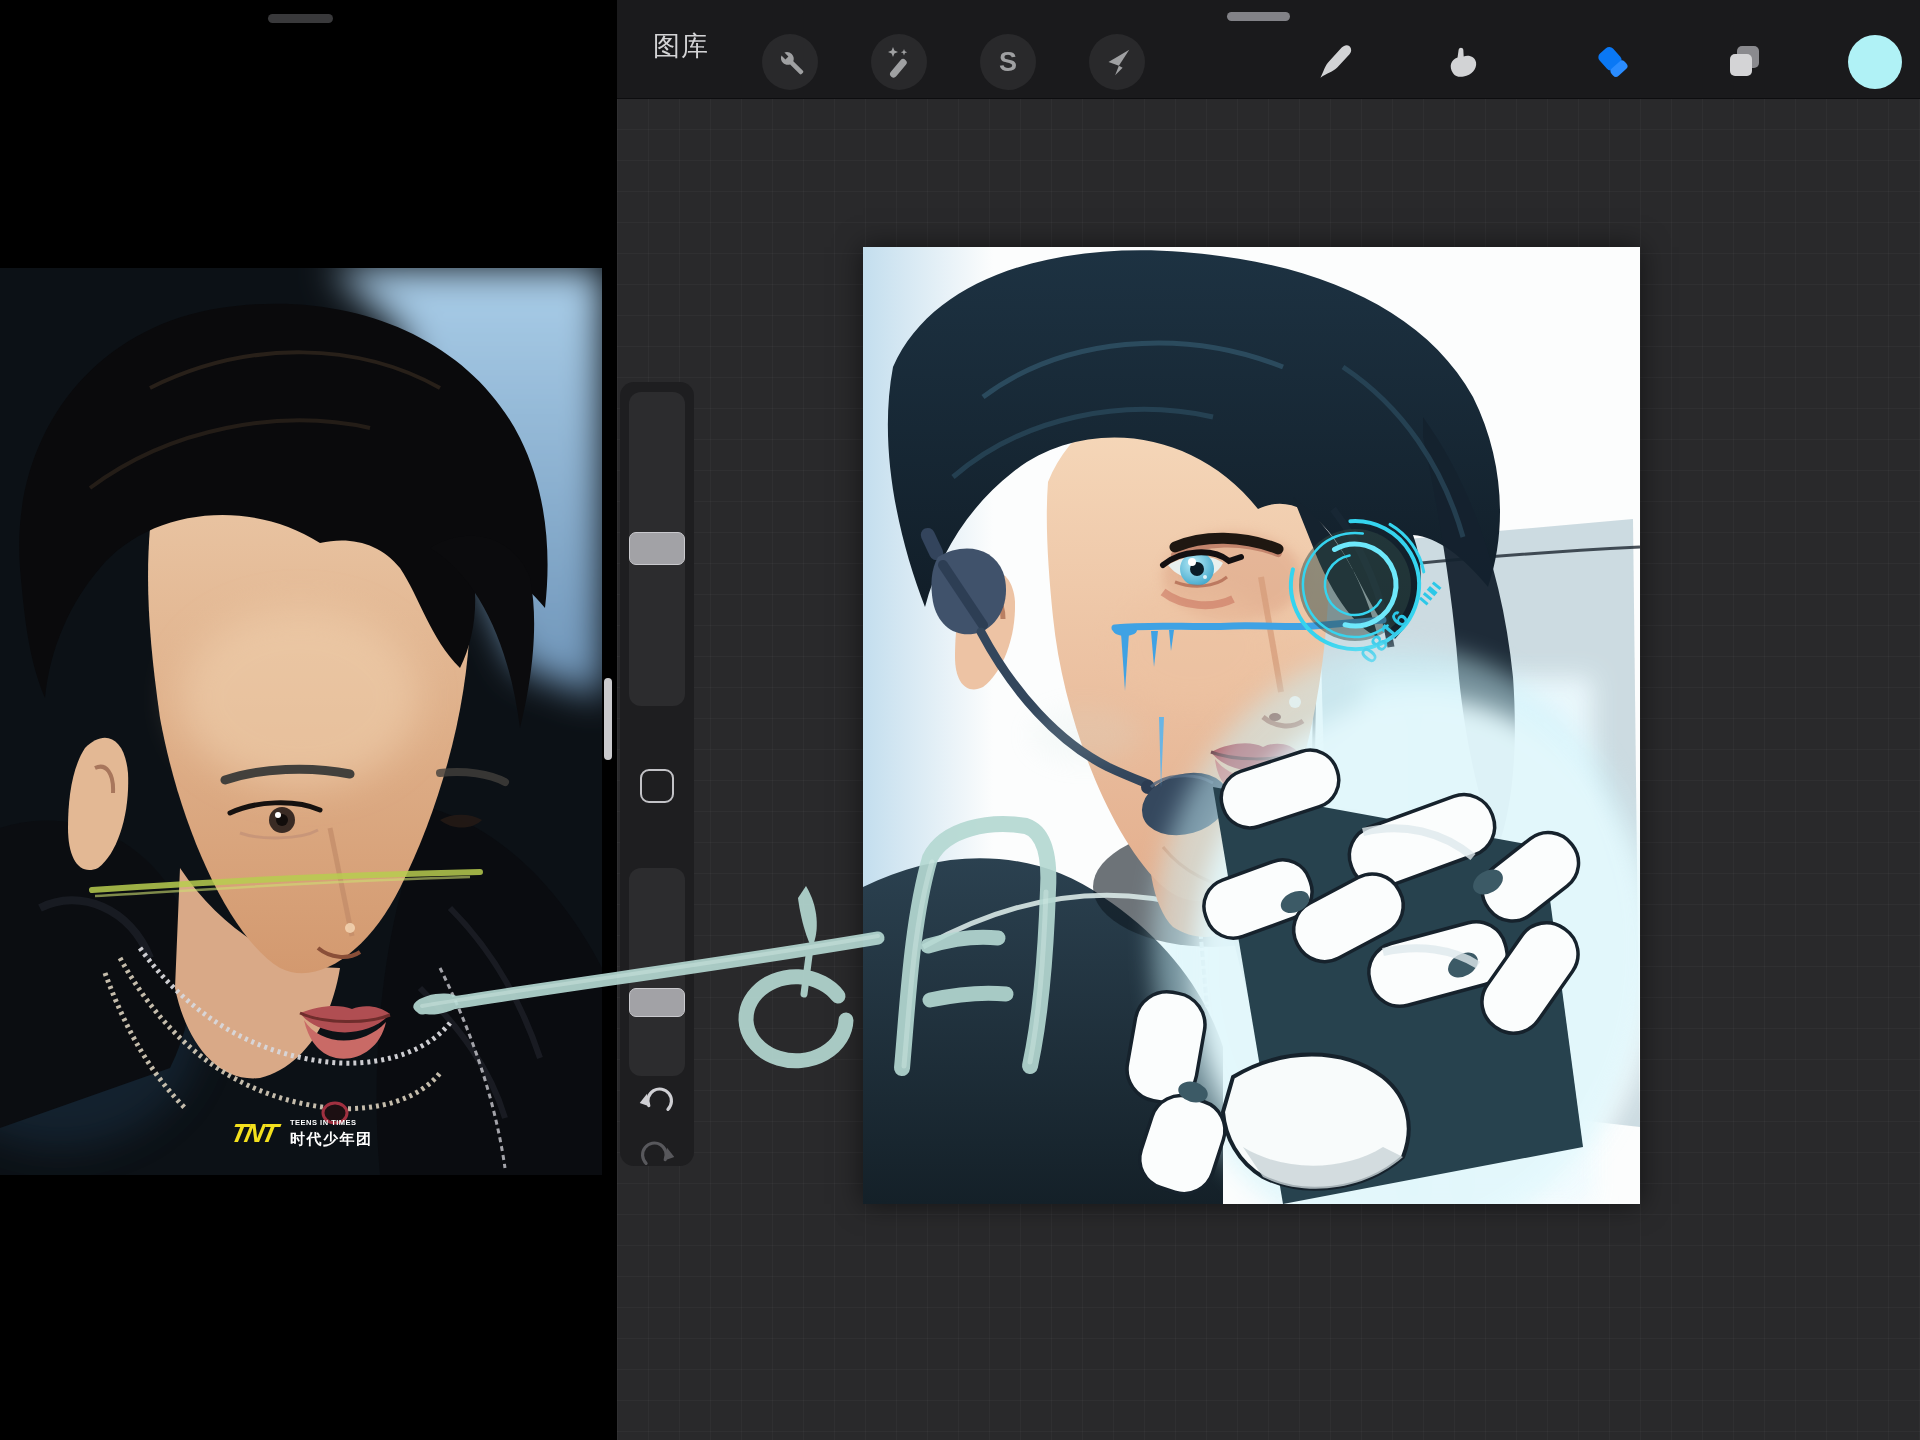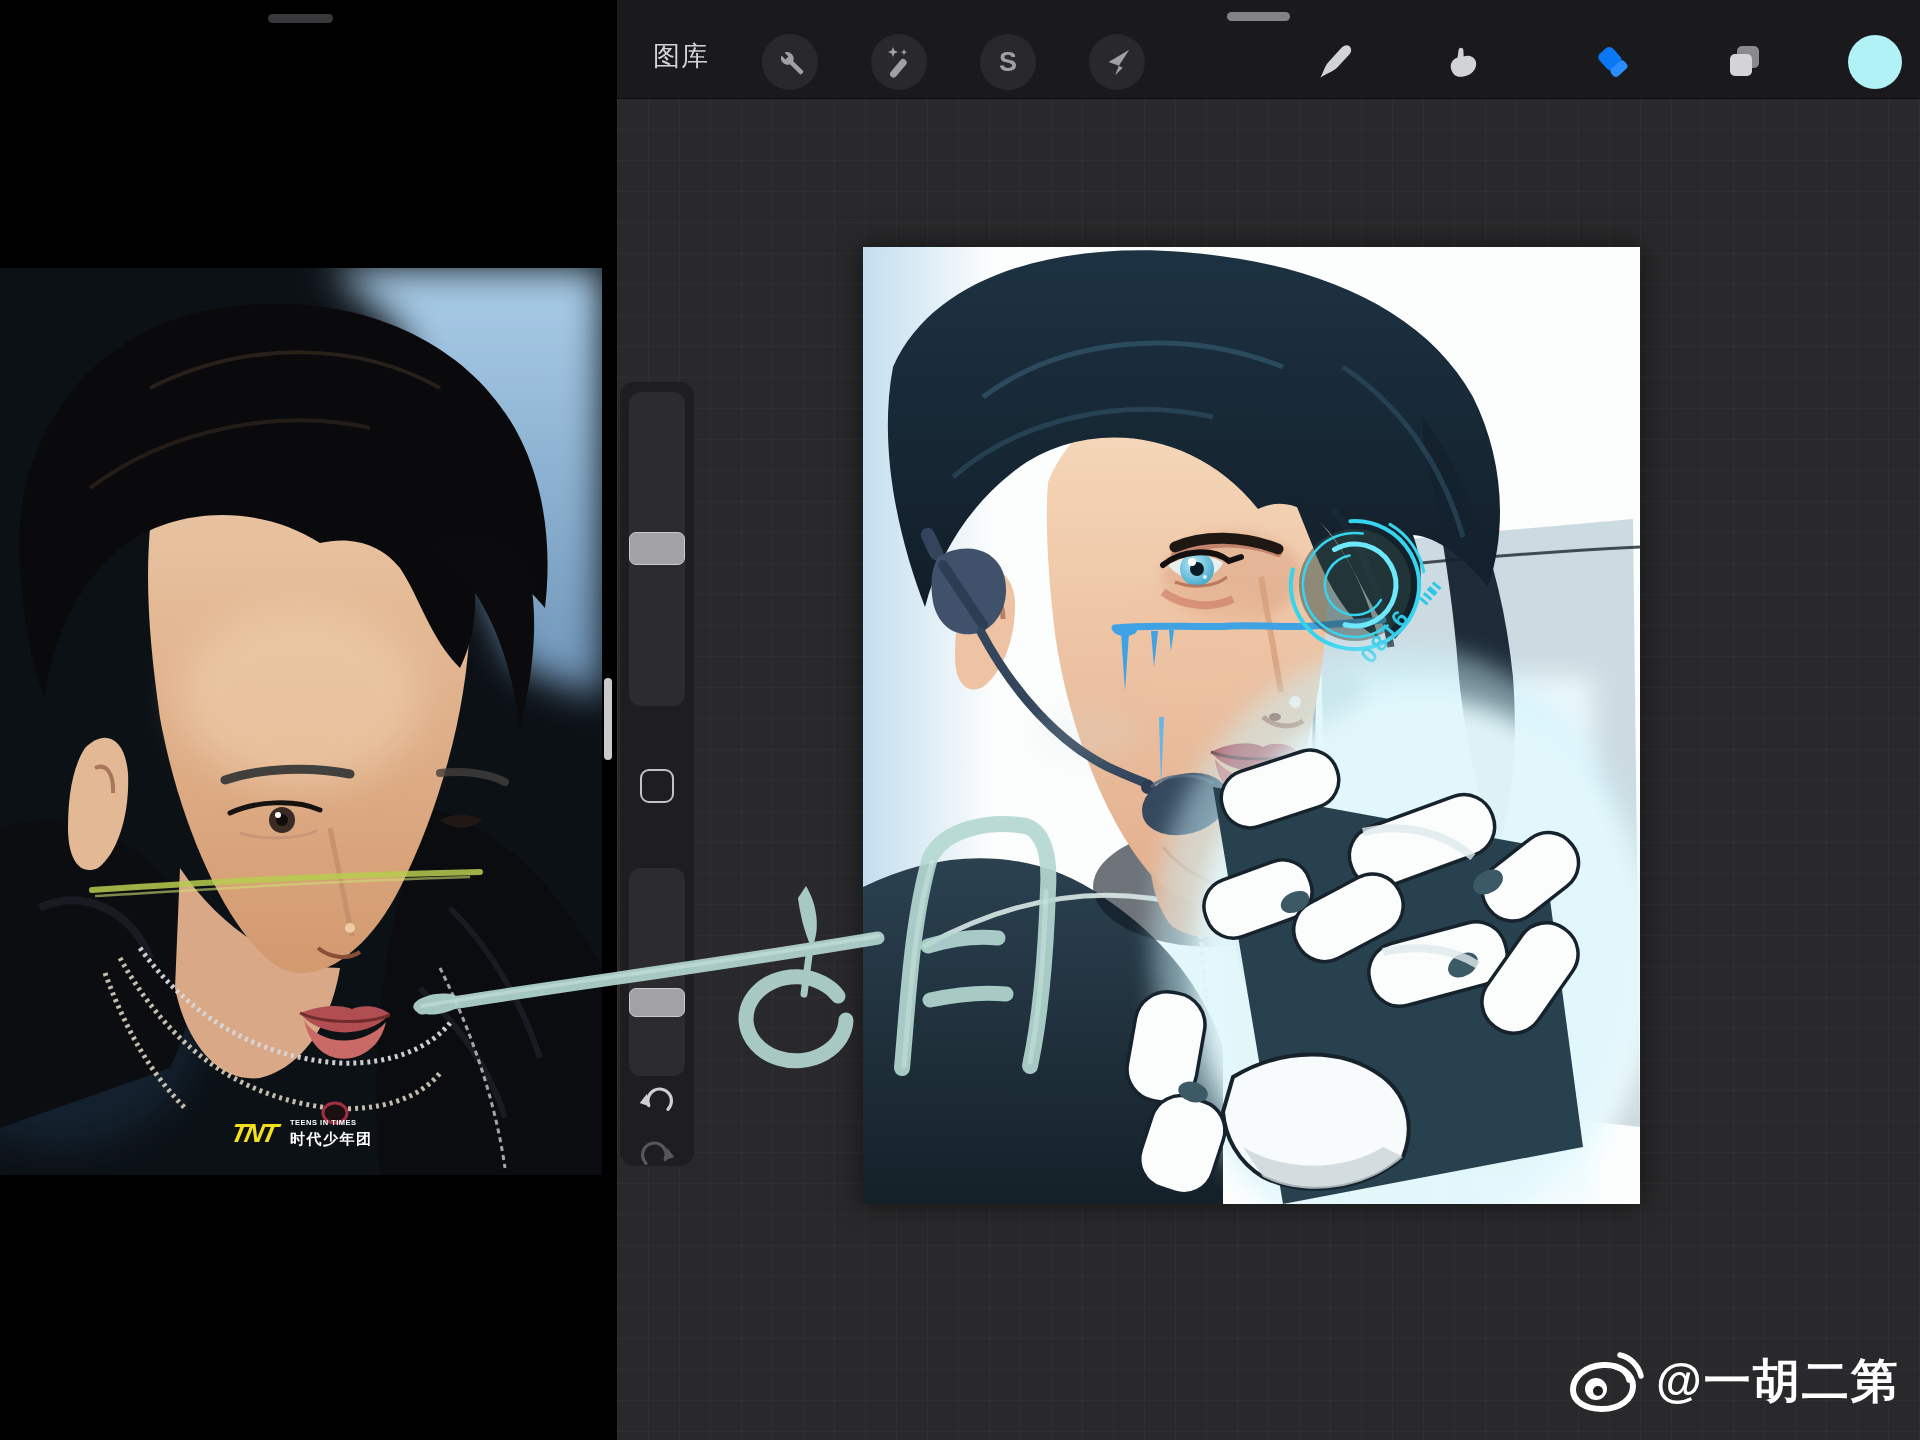--- a/index.html
+++ b/index.html
@@ -9,21 +9,21 @@
   #left-window{position:absolute;left:0;top:0;width:617px;height:1440px;background:#000;}
   .pill{position:absolute;border-radius:5px;}
   #left-pill{left:268px;top:14px;width:65px;height:9px;background:#39393b;}
   #photo-wrap{position:absolute;left:0;top:268px;width:602px;height:907px;}
   #divider-scrollbar{position:absolute;left:604px;top:678px;width:8px;height:82px;
                      border-radius:4px;background:#e6e6e9;opacity:.88;z-index:5;}
   
   #procreate{position:absolute;left:617px;top:0;width:1303px;height:1440px;background:#29292b;}
   #toolbar{position:absolute;left:0;top:0;width:1303px;height:98px;background:#1a1a1c;
            border-bottom:1px solid #0d0d0f;z-index:10;}
-  #gallery-label{position:absolute;left:36px;top:38px;font-size:27px;color:#d3d3d5;letter-spacing:1px;}
+  #gallery-label{position:absolute;left:36px;top:28px;font-size:27px;color:#d3d3d5;letter-spacing:1px;}
   .tool-circle{position:absolute;top:34px;width:56px;height:56px;border-radius:50%;
                background:#29292b;display:flex;align-items:center;justify-content:center;}
   .tool-flat{position:absolute;top:40px;width:44px;height:44px;display:flex;align-items:center;justify-content:center;}
   #procreate-pill{left:610px;top:12px;width:63px;height:9px;background:#828287;}
   #color-swatch{position:absolute;left:1231px;top:35px;width:54px;height:54px;border-radius:50%;background:#b0f2f6;}
   #canvas-area{position:absolute;left:0;top:98px;width:1303px;height:1342px;background-color:#29292b;
      background-image:linear-gradient(rgba(255,255,255,.028) 1px,transparent 1px),
                       linear-gradient(90deg,rgba(255,255,255,.028) 1px,transparent 1px);
      background-size:31px 31px;}
   #artwork-wrap{position:absolute;left:246px;top:149px;width:777px;height:957px;
@@ -377,24 +377,14 @@
       <path d="M928,946 C955,938 980,936 998,938" stroke-width="15"></path>
       <path d="M930,1000 C958,994 985,992 1006,994" stroke-width="15"></path>
     </g>
     <g fill="none" stroke="#ddf1ec" stroke-linecap="round" opacity=".35">
       <path d="M422,1006 C560,983 700,966 878,936" stroke-width="4"></path>
       <path d="M904,1066 C910,1000 914,922 932,862" stroke-width="5"></path>
       <path d="M1046,892 C1044,950 1040,1010 1030,1062" stroke-width="5"></path>
     </g>
   </svg>
 
-  <div id="weibo-watermark">
-    <svg width="74" height="62" viewBox="0 0 74 62">
-      <path d="M33,14 C15,15 3,26 3,39 C3,51 16,58 32,58 C50,58 63,48 63,35 C63,23 50,13 33,14 Z" fill="none" stroke="#fff" stroke-width="6"></path>
-      <circle cx="26" cy="38" r="11" fill="#fff"></circle>
-      <circle cx="28" cy="40" r="5" fill="#1f1f21"></circle>
-      <path d="M46,16 A17,17 0 0 1 59,29" fill="none" stroke="#fff" stroke-width="5.5" stroke-linecap="round"></path>
-      <path d="M50,4 A28,28 0 0 1 71,25" fill="none" stroke="#fff" stroke-width="5.5" stroke-linecap="round"></path>
-    </svg>
-    <span id="weibo-text">@一胡二第</span>
-  </div>
 
 </div>
 
 </body></html>

